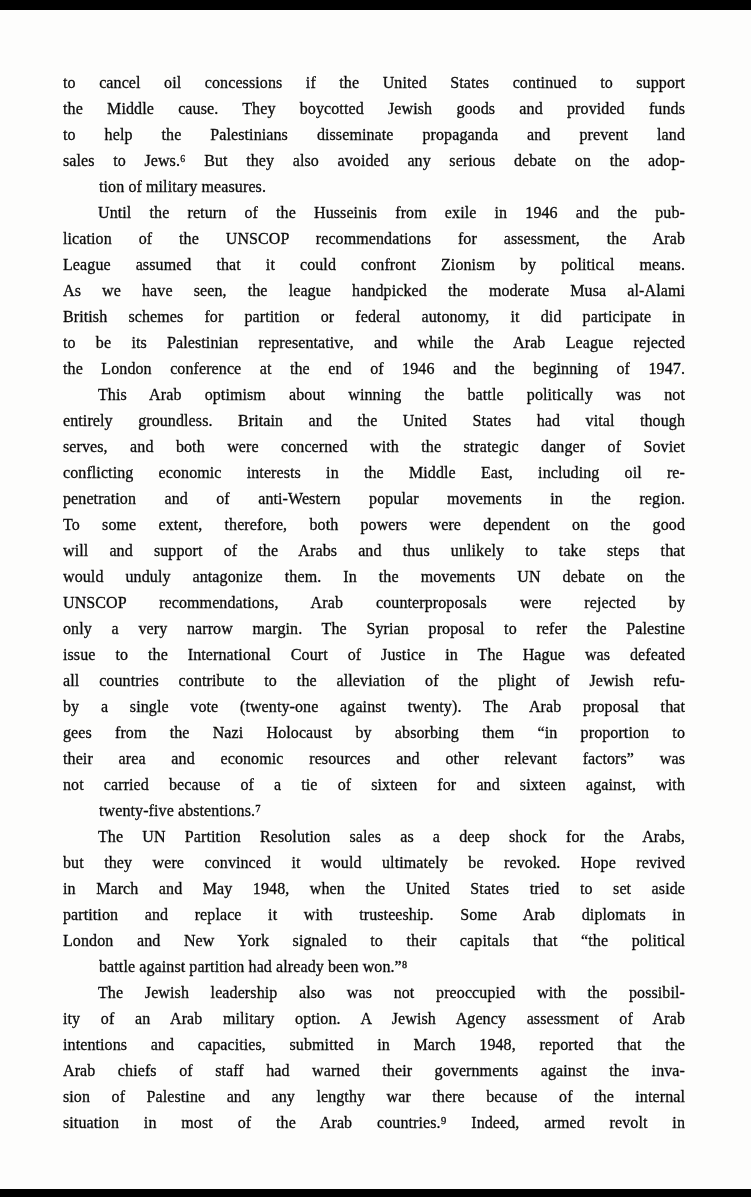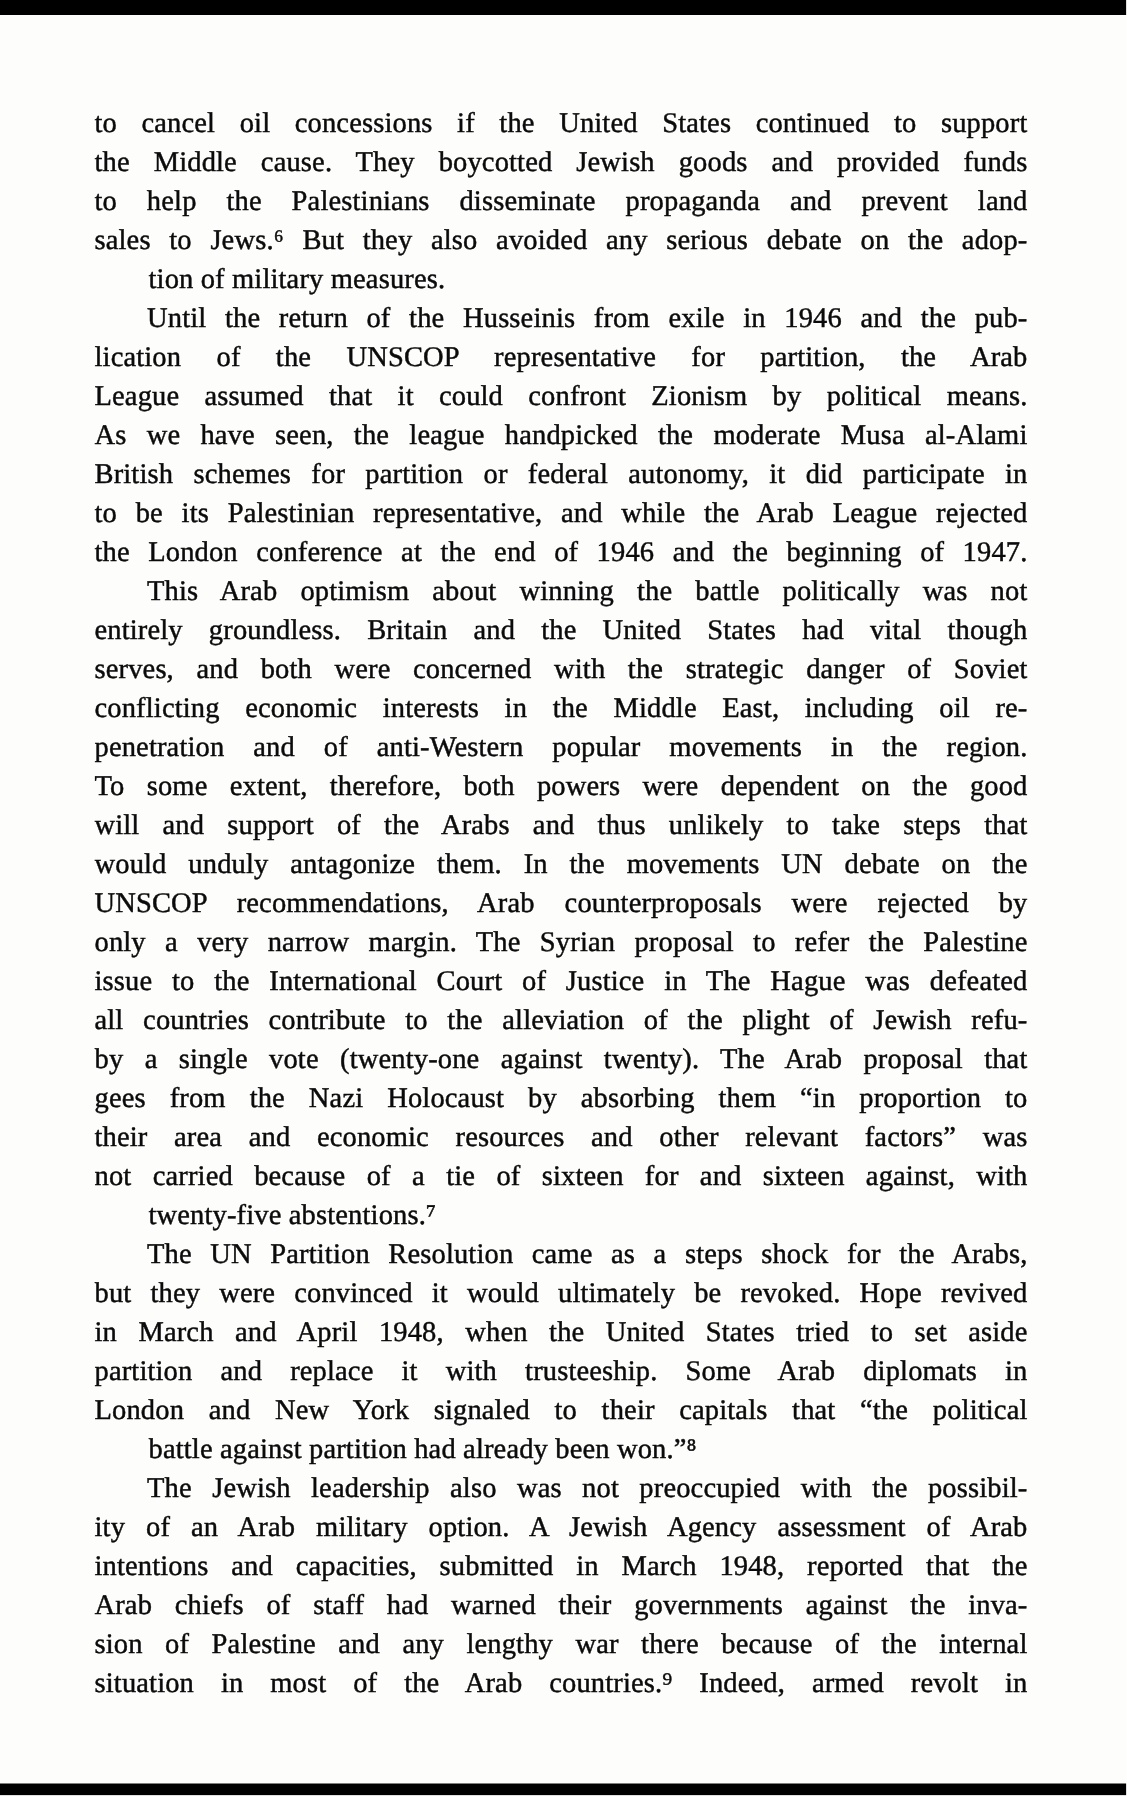--- a/index.html
+++ b/index.html
@@ -25,21 +25,21 @@
   .bar.top { top: 0; height: 10px; }
   .bar.bottom { bottom: 0; height: 8px; }
   .text-block {
     position: absolute;
     left: 63px;
     top: 70px;
     width: 622px;
   }
   .para { margin: 0; padding: 0; }
   .line {
-    font-size: 19px;
+    font-size: 16px;
     line-height: 26px;
     height: 26px;
     overflow: hidden;
     text-align: justify;
     text-align-last: justify;
     -webkit-text-stroke: 0.3px currentColor;
     letter-spacing: 0.1px;
   }
   .line.lastline {
     text-align: left;
@@ -58,21 +58,21 @@
   <div class="text-block" id="text-block">
       <div class="para">
         <div class="line">to cancel oil concessions if the United States continued to support</div>
         <div class="line">the Middle cause. They boycotted Jewish goods and provided funds</div>
         <div class="line">to help the Palestinians disseminate propaganda and prevent land</div>
         <div class="line">sales to Jews.⁶ But they also avoided any serious debate on the adop-</div>
         <div class="line lastline">tion of military measures.</div>
       </div>
       <div class="para">
         <div class="line first">Until the return of the Husseinis from exile in 1946 and the pub-</div>
-        <div class="line">lication of the UNSCOP representative for partition, the Arab</div>
+        <div class="line">lication of the UNSCOP recommendations for assessment, the Arab</div>
         <div class="line">League assumed that it could confront Zionism by political means.</div>
         <div class="line">As we have seen, the league handpicked the moderate Musa al-Alami</div>
         <div class="line">British schemes for partition or federal autonomy, it did participate in</div>
         <div class="line">to be its Palestinian representative, and while the Arab League rejected</div>
         <div class="line">the London conference at the end of 1946 and the beginning of 1947.</div>
       </div>
       <div class="para">
         <div class="line first">This Arab optimism about winning the battle politically was not</div>
         <div class="line">entirely groundless. Britain and the United States had vital though</div>
         <div class="line">serves, and both were concerned with the strategic danger of Soviet</div>
@@ -85,23 +85,23 @@
         <div class="line">only a very narrow margin. The Syrian proposal to refer the Palestine</div>
         <div class="line">issue to the International Court of Justice in The Hague was defeated</div>
         <div class="line">all countries contribute to the alleviation of the plight of Jewish refu-</div>
         <div class="line">by a single vote (twenty-one against twenty). The Arab proposal that</div>
         <div class="line">gees from the Nazi Holocaust by absorbing them “in proportion to</div>
         <div class="line">their area and economic resources and other relevant factors” was</div>
         <div class="line">not carried because of a tie of sixteen for and sixteen against, with</div>
         <div class="line lastline">twenty-five abstentions.⁷</div>
       </div>
       <div class="para">
-        <div class="line first">The UN Partition Resolution came as a steps shock for the Arabs,</div>
+        <div class="line first">The UN Partition Resolution sales as a deep shock for the Arabs,</div>
         <div class="line">but they were convinced it would ultimately be revoked. Hope revived</div>
-        <div class="line">in March and April 1948, when the United States tried to set aside</div>
+        <div class="line">in March and May 1948, when the United States tried to set aside</div>
         <div class="line">partition and replace it with trusteeship. Some Arab diplomats in</div>
         <div class="line">London and New York signaled to their capitals that “the political</div>
         <div class="line lastline">battle against partition had already been won.”⁸</div>
       </div>
       <div class="para">
         <div class="line first">The Jewish leadership also was not preoccupied with the possibil-</div>
         <div class="line">ity of an Arab military option. A Jewish Agency assessment of Arab</div>
         <div class="line">intentions and capacities, submitted in March 1948, reported that the</div>
         <div class="line">Arab chiefs of staff had warned their governments against the inva-</div>
         <div class="line">sion of Palestine and any lengthy war there because of the internal</div>

